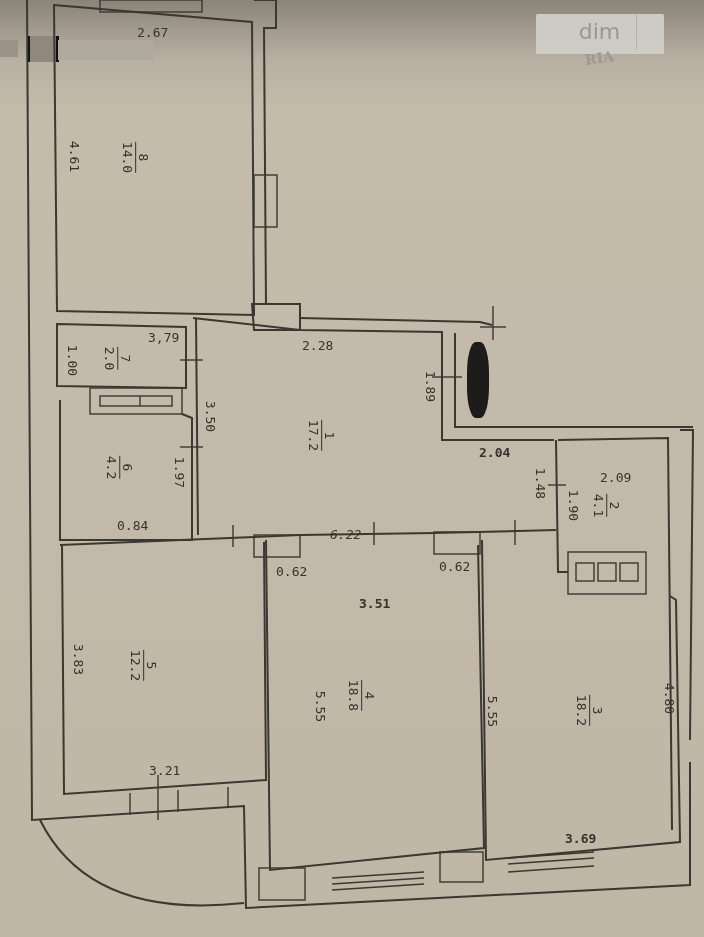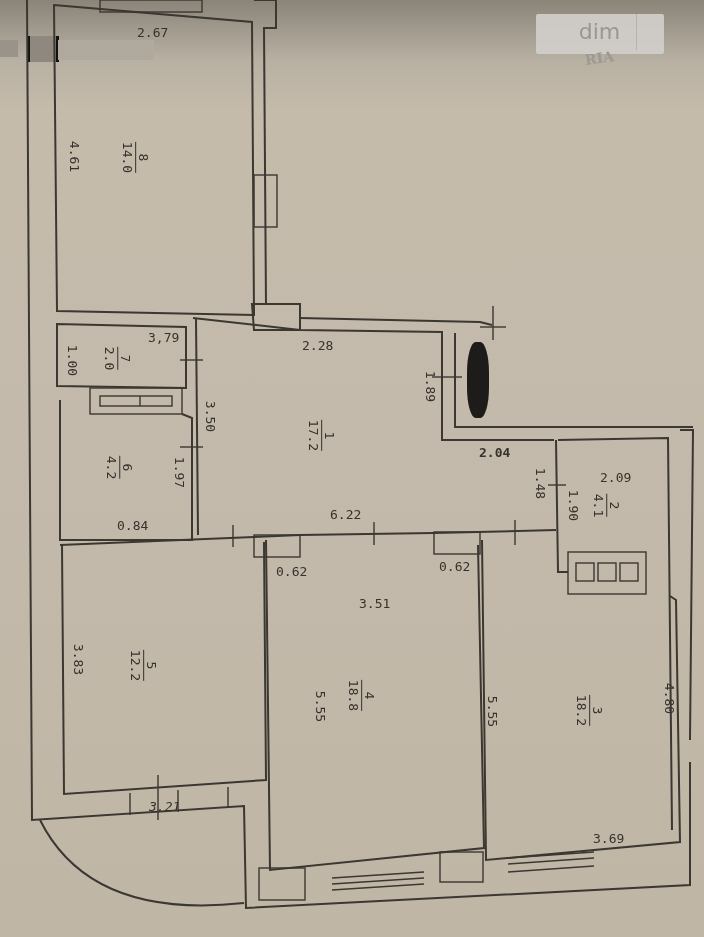--- a/index.html
+++ b/index.html
@@ -111,49 +111,49 @@
 <span class="lbl rot" style="left:164px;top:466px;">1.97</span>
 <span class="lbl" style="left:117px;top:519px;">0.84</span>
 <div class="area" style="left:108px;top:452px;">
   <span class="num">6</span>
   <span class="val">4.2</span>
 </div>
 
 <span class="lbl" style="left:302px;top:339px;">2.28</span>
 <span class="lbl rot" style="left:415px;top:380px;">1.89</span>
 <span class="lbl" style="left:479px;top:446px;font-weight:bold;">2.04</span>
-<span class="lbl" style="left:330px;top:508px;">6.22</span>
+<span class="lbl" style="left:330px;top:528px;font-style:italic;">6.22</span>
 <div class="area" style="left:306px;top:420px;">
   <span class="num">1</span>
   <span class="val">17.2</span>
 </div>
 
 <span class="lbl" style="left:600px;top:446px;margin-top:25px;">2.09</span>
 <span class="lbl rot" style="left:525px;top:477px;">1.48</span>
 <span class="lbl rot" style="left:558px;top:499px;">1.90</span>
 <div class="area" style="left:595px;top:490px;">
   <span class="num">2</span>
   <span class="val">4.1</span>
 </div>
 
 <span class="lbl" style="left:276px;top:565px;">0.62</span>
 <span class="lbl" style="left:439px;top:560px;">0.62</span>
-<span class="lbl" style="left:359px;top:597px;">3.51</span>
+<span class="lbl" style="left:359px;top:597px;font-weight:bold;">3.51</span>
 <span class="lbl rot" style="left:305px;top:700px;">5.55</span>
 <div class="area" style="left:346px;top:680px;">
   <span class="num">4</span>
   <span class="val">18.8</span>
 </div>
 
 <span class="lbl rot" style="left:477px;top:705px;">5.55</span>
 <span class="lbl rot" style="left:654px;top:692px;">4.80</span>
-<span class="lbl" style="left:593px;top:832px;">3.69</span>
+<span class="lbl" style="left:565px;top:832px;font-weight:bold;">3.69</span>
 <div class="area" style="left:574px;top:695px;">
   <span class="num">3</span>
   <span class="val">18.2</span>
 </div>
 
 <span class="lbl rot" style="left:63px;top:653px;">3.83</span>
-<span class="lbl" style="left:149px;top:800px;font-style:italic;">3.21</span>
+<span class="lbl" style="left:149px;top:764px;">3.21</span>
 <div class="area" style="left:128px;top:650px;">
   <span class="num">5</span>
   <span class="val">12.2</span>
 </div>
 
 </body></html>

